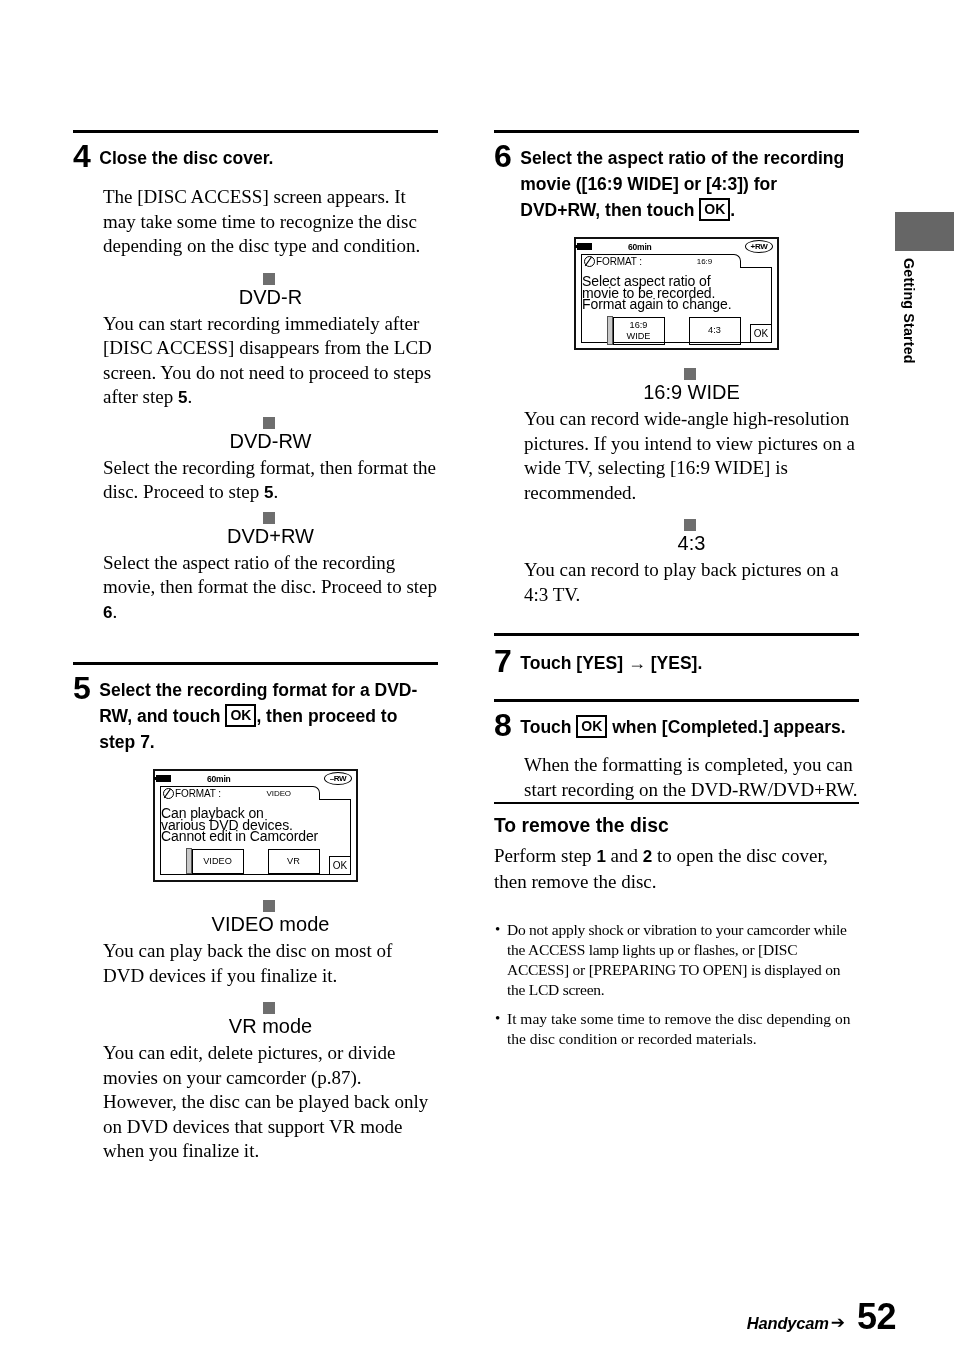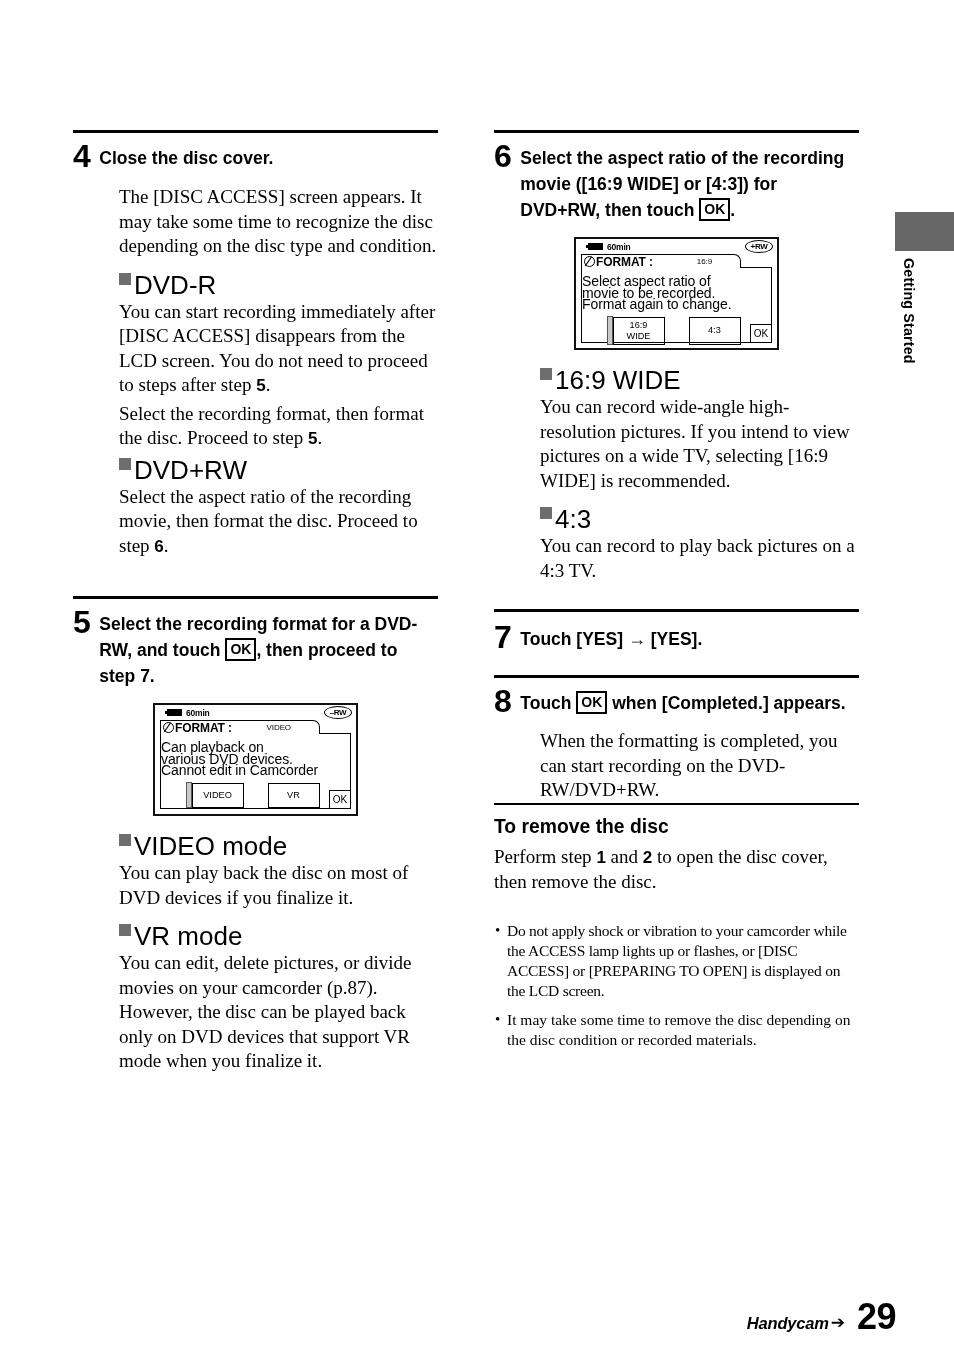--- a/index.html
+++ b/index.html
@@ -62,37 +62,39 @@
     font-family: "Liberation Sans", sans-serif;
     font-weight: bold;
     font-size: 17.5px;
     line-height: 27px;
     padding-top: 4px;
   }
   .step-title.tight { line-height: 26px; }
 
   
   .body {
-    margin-left: 46px;
+    margin-left: 30px;
   }
   p.txt {
     font-size: 19px;
     line-height: 24.5px;
     margin: 13px 0 0 0;
     text-indent: 0;
   }
   p.txt.tightgap { margin-top: 3px; }
 
   
   .subhead {
     font-family: "Liberation Sans", sans-serif;
-    font-size: 26px;
+    font-size: 20px;
     line-height: 24px;
     margin: 14px 0 1px 0;
     display: flex;
+    align-items: center;
+    flex-direction: column;
   }
   .subhead.small-gap { margin-top: 6px; }
   .sq {
     display: inline-block;
     width: 12px;
     height: 12px;
     background: #6e6e6e;
     margin-right: 3px;
     flex: 0 0 auto;
   }
@@ -155,22 +157,23 @@
     position: relative;
     font-family: "Liberation Sans", sans-serif;
     box-sizing: border-box;
   }
   .lcd-statusbar {
     position: absolute;
     left: 0; right: 0; top: 0;
     height: 15px;
     display: flex;
     align-items: center;
-    padding: 0 12px;
-    box-sizing: border-box;
+    padding: 0 1px;
+    box-sizing: border-box;
+    gap: 32px;
   }
   .batt {
     width: 15px;
     height: 7px;
     border: 1.3px solid #000;
     background: #000;
     position: relative;
     margin-right: 4px;
     box-sizing: border-box;
   }
@@ -232,23 +235,22 @@
     content: "";
     position: absolute;
     left: 3.3px;
     top: -1px;
     width: 1.2px;
     height: 10.5px;
     background: #000;
     transform: rotate(35deg);
   }
   .lcd-tab-label {
-    font-size: 12px;
+    font-size: 10px;
     letter-spacing: -0.1px;
-    font-weight: bold;
   }
   .lcd-tab-value {
     font-size: 8px;
     margin-left: auto;
     margin-right: 28px;
     letter-spacing: -0.1px;
   }
   .lcd-panel {
     position: absolute;
     left: 5px;
@@ -392,20 +394,24 @@
 
     <div class="body">
       <p class="txt">The [DISC ACCESS] screen appears. It may take some time to recognize the disc depending on the disc type and condition.</p>
 
       <div class="subhead">
         <span class="sq"></span>
           <span>DVD-R</span>
       </div>
       <p class="txt tightgap"><span>You can start recording immediately after [DISC ACCESS] disappears from the LCD screen. You do not need to proceed to steps after step </span><b class="bnum">5</b><span>.</span></p>
 
+      <div class="subhead small-gap">
+        <span class="sq"></span>
+          <span>DVD-RW</span>
+      </div>
       <p class="txt tightgap"><span>Select the recording format, then format the disc. Proceed to step </span><b class="bnum">5</b><span>.</span></p>
 
       <div class="subhead small-gap">
         <span class="sq"></span>
           <span>DVD+RW</span>
       </div>
       <p class="txt tightgap"><span>Select the aspect ratio of the recording movie, then format the disc. Proceed to step </span><b class="bnum">6</b><span>.</span></p>
 
     </div>
 
@@ -537,16 +543,16 @@
       <p class="note" style="margin-top:9px;">It may take some time to remove the disc depending on the disc condition or recorded materials.</p>
     </div>
   </div>
 
   <div class="side-gray"></div>
   <div class="side-tab-text">Getting Started</div>
 
   <div class="footer">
     <span class="continued">Handycam</span>
     <span class="arrow-r">➔</span>
-    <span class="pagenum">29</span>
+    <span class="pagenum">52</span>
   </div>
 
 </div>
 
 </body></html>

